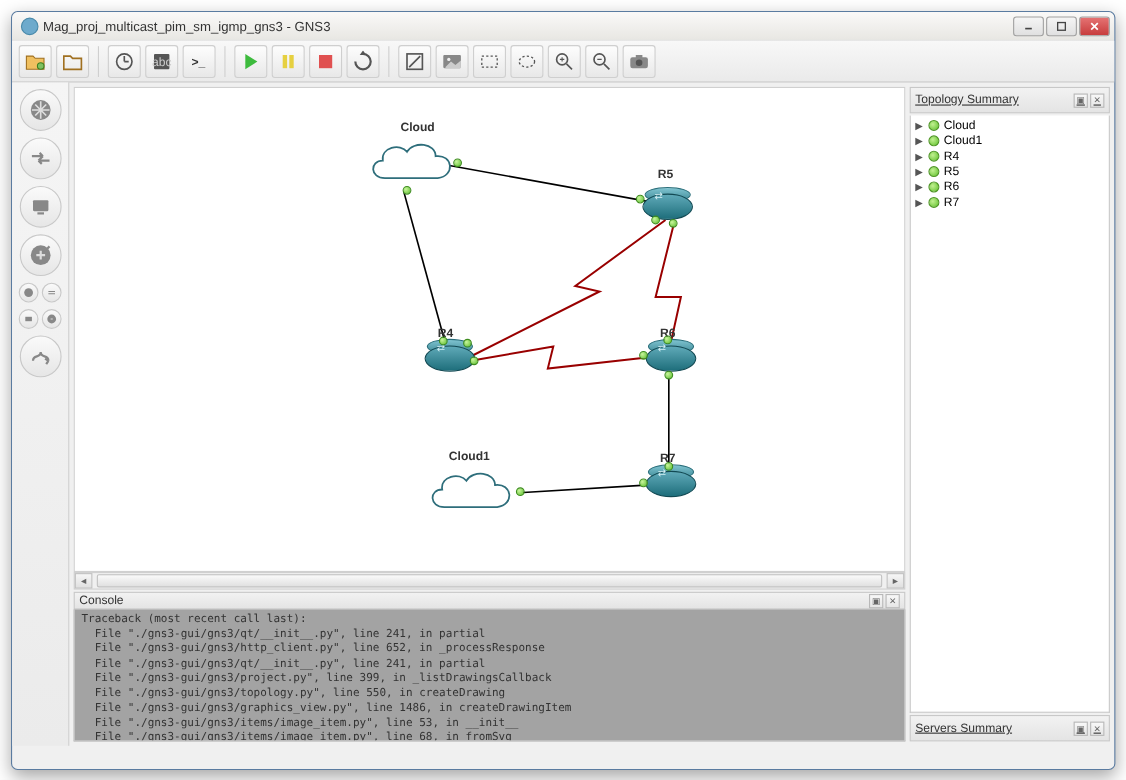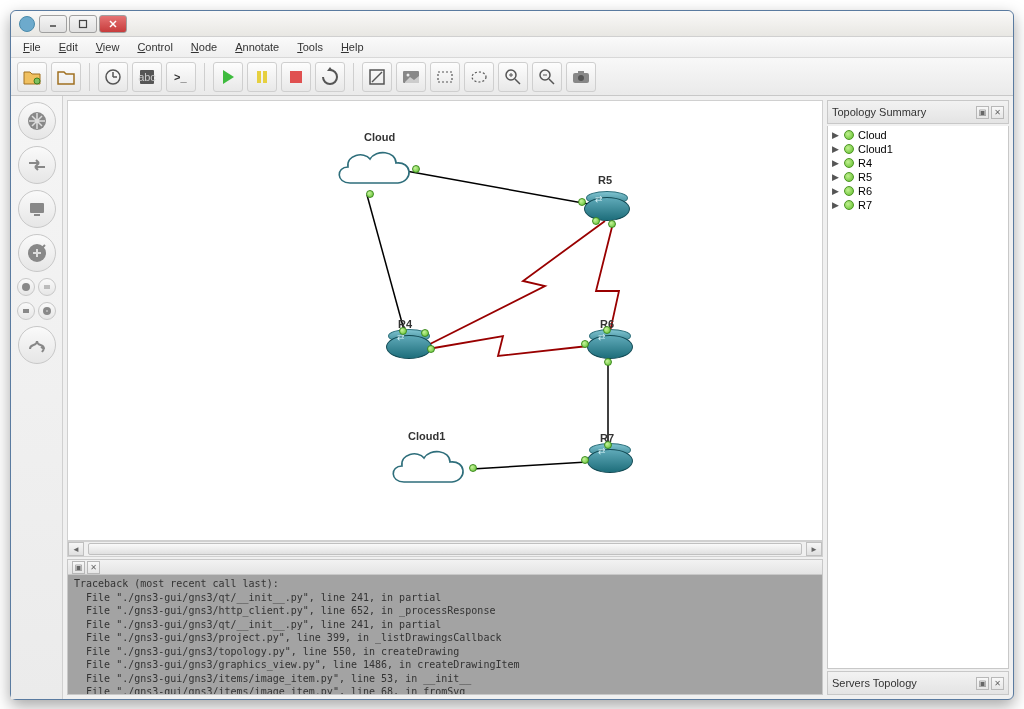--- a/index.html
+++ b/index.html
@@ -37,21 +37,21 @@
 .scrollbar-h .arrow.left { left: 0; }
 .scrollbar-h .arrow.right { right: 0; }
 
 .console-header { height: 16px; background: linear-gradient(to bottom, #f2f2f2, #e4e4e4); border: 1px solid #c8c8c8; margin: 2px 4px 0 4px; display: flex; align-items: center; padding: 0 4px; font-size: 11px; color: #333; }
 .panel-title { flex: 1; }
 .panel-btns { display: flex; gap: 2px; }
 .panel-btn-sm { width: 13px; height: 13px; border: 1px solid #b8b8b8; background: linear-gradient(to bottom, #f8f8f8, #e6e6e6); font-size: 8px; text-align: center; line-height: 11px; color: #666; }
 .console-body { margin: 0 4px 4px 4px; background: #a3a3a3; border: 1px solid #c8c8c8; border-top: none; padding: 2px 6px; font-family: "Lucida Console", monospace; font-size: 10px; color: #333; line-height: 1.35; height: 120px; overflow: hidden; white-space: pre; }
 
 .right-col { width: 182px; display: flex; flex-direction: column; margin: 4px 4px 4px 0; gap: 2px; }
-.panel-header { height: 16px; background: linear-gradient(to bottom, #f2f2f2, #e4e4e4); border: 1px solid #c8c8c8; display: flex; align-items: center; padding: 11px 4px; font-size: 11px; color: #333; }
+.panel-header { height: 16px; background: linear-gradient(to bottom, #f2f2f2, #e4e4e4); border: 1px solid #c8c8c8; display: flex; align-items: center; padding: 11px 4px; font-size: 11px; color: #333; text-decoration: underline; }
 .panel-body { background: #fff; border: 1px solid #c8c8c8; border-top: none; padding: 2px 2px; font-size: 11px; }
 .topo-item { display: flex; align-items: center; gap: 4px; padding: 1px 2px; }
 .topo-item .arrow { width: 8px; color: #555; font-size: 9px; }
 .status-dot { width: 10px; height: 10px; background: radial-gradient(circle at 3px 3px, #c1f090, #5fbf2b); border-radius: 50%; border: 1px solid #4d9523; }
 
 
 .node-label { position: absolute; font-size: 11px; color: #333; font-weight: bold; }
 .router { position: absolute; width: 46px; height: 30px; }
 .router-body { width: 46px; height: 24px; background: linear-gradient(to bottom, #5fa9b8, #1e6e7b); border-radius: 23px/12px; border: 1px solid #124953; position: relative; }
 .router-top { position: absolute; top: -6px; left: 2px; right: 2px; height: 14px; background: linear-gradient(to bottom, #7fc3d0, #3e8a97); border-radius: 50%; border: 1px solid #2a6e7a; }
@@ -62,50 +62,41 @@
 
 .link-svg { position: absolute; inset: 0; width: 100%; height: 100%; pointer-events: none; }
 </style>
 </head>
 <body>
 
 <div class="window">
 
   <div class="titlebar">
     <div class="titlebar-icon"></div>
+    <div class="titlebar-text">Mag_proj_multicast_pim_sm_igmp_gns3 - GNS3</div>
     <div class="window-controls">
       <div class="win-btn">
           <svg viewBox="0 0 10 10">
             <line x1="2" y1="7" x2="8" y2="7" stroke="#444" stroke-width="1.5"></line>
           </svg>
         </div>
       <div class="win-btn">
           <svg viewBox="0 0 10 10">
             <rect x="1.5" y="1.5" width="7" height="7" fill="none" stroke="#444" stroke-width="1.2"></rect>
           </svg>
         </div>
       <div class="win-btn close">
           <svg viewBox="0 0 10 10">
             <line x1="2" y1="2" x2="8" y2="8" stroke="#fff" stroke-width="1.5"></line>
             <line x1="8" y1="2" x2="2" y2="8" stroke="#fff" stroke-width="1.5"></line>
           </svg>
         </div>
     </div>
   </div>
 
-  <div class="menubar">
-    <span><u>F</u>ile</span>
-    <span><u>E</u>dit</span>
-    <span><u>V</u>iew</span>
-    <span><u>C</u>ontrol</span>
-    <span><u>N</u>ode</span>
-    <span><u>A</u>nnotate</span>
-    <span><u>T</u>ools</span>
-    <span><u>H</u>elp</span>
-  </div>
 
   <div class="toolbar">
     <div class="tool-btn">
         <svg viewBox="0 0 20 20">
           <path d="M2 5 L8 5 L10 7 L18 7 L18 17 L2 17 Z" fill="#f0c060" stroke="#a07020"></path>
           <circle cx="15" cy="14" r="3" fill="#7fc060" stroke="#3d8020"></circle>
         </svg>
       </div>
     <div class="tool-btn">
         <svg viewBox="0 0 20 20">
@@ -331,20 +322,21 @@
         <div class="port" style="left:513px; top:355px;"></div>
       </div>
 
       <div class="scrollbar-h">
         <div class="arrow left">◄</div>
         <div class="thumb"></div>
         <div class="arrow right">►</div>
       </div>
 
       <div class="console-header">
+        <div class="panel-title">Console</div>
         <div class="panel-btns">
           <div class="panel-btn-sm">▣</div>
           <div class="panel-btn-sm">✕</div>
         </div>
       </div>
       <div class="console-body">Traceback (most recent call last):
   File "./gns3-gui/gns3/qt/__init__.py", line 241, in partial
   File "./gns3-gui/gns3/http_client.py", line 652, in _processResponse
   File "./gns3-gui/gns3/qt/__init__.py", line 241, in partial
   File "./gns3-gui/gns3/project.py", line 399, in _listDrawingsCallback
@@ -393,21 +385,21 @@
             <span>R6</span>
           </div>
         <div class="topo-item">
             <span class="arrow">▶</span>
             <span class="status-dot"></span>
             <span>R7</span>
           </div>
       </div>
 
       <div class="panel-header">
-        <div class="panel-title">Servers Topology</div>
+        <div class="panel-title">Servers Summary</div>
         <div class="panel-btns">
           <div class="panel-btn-sm">▣</div>
           <div class="panel-btn-sm">✕</div>
         </div>
       </div>
     </div>
 
   </div>
 </div>
 

